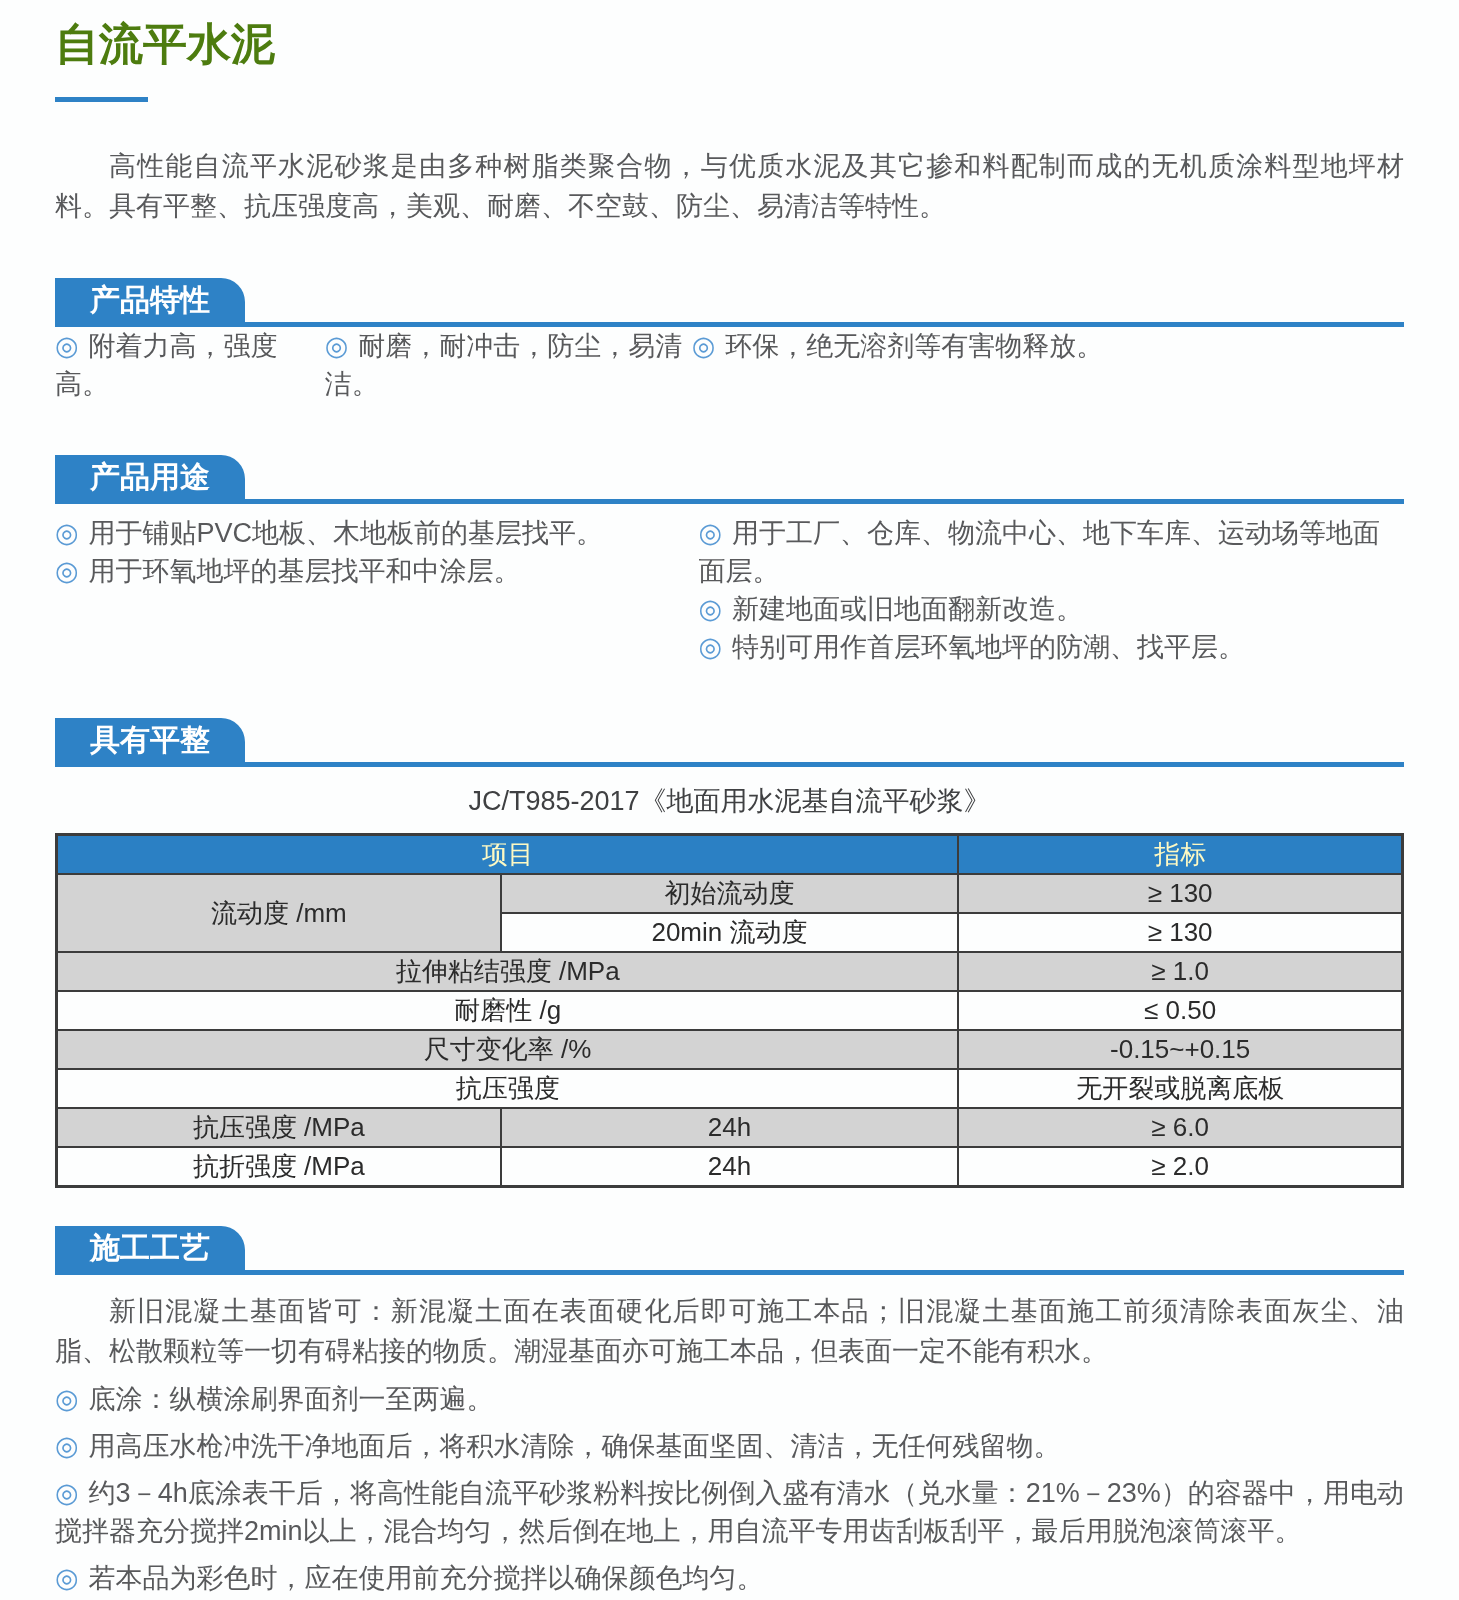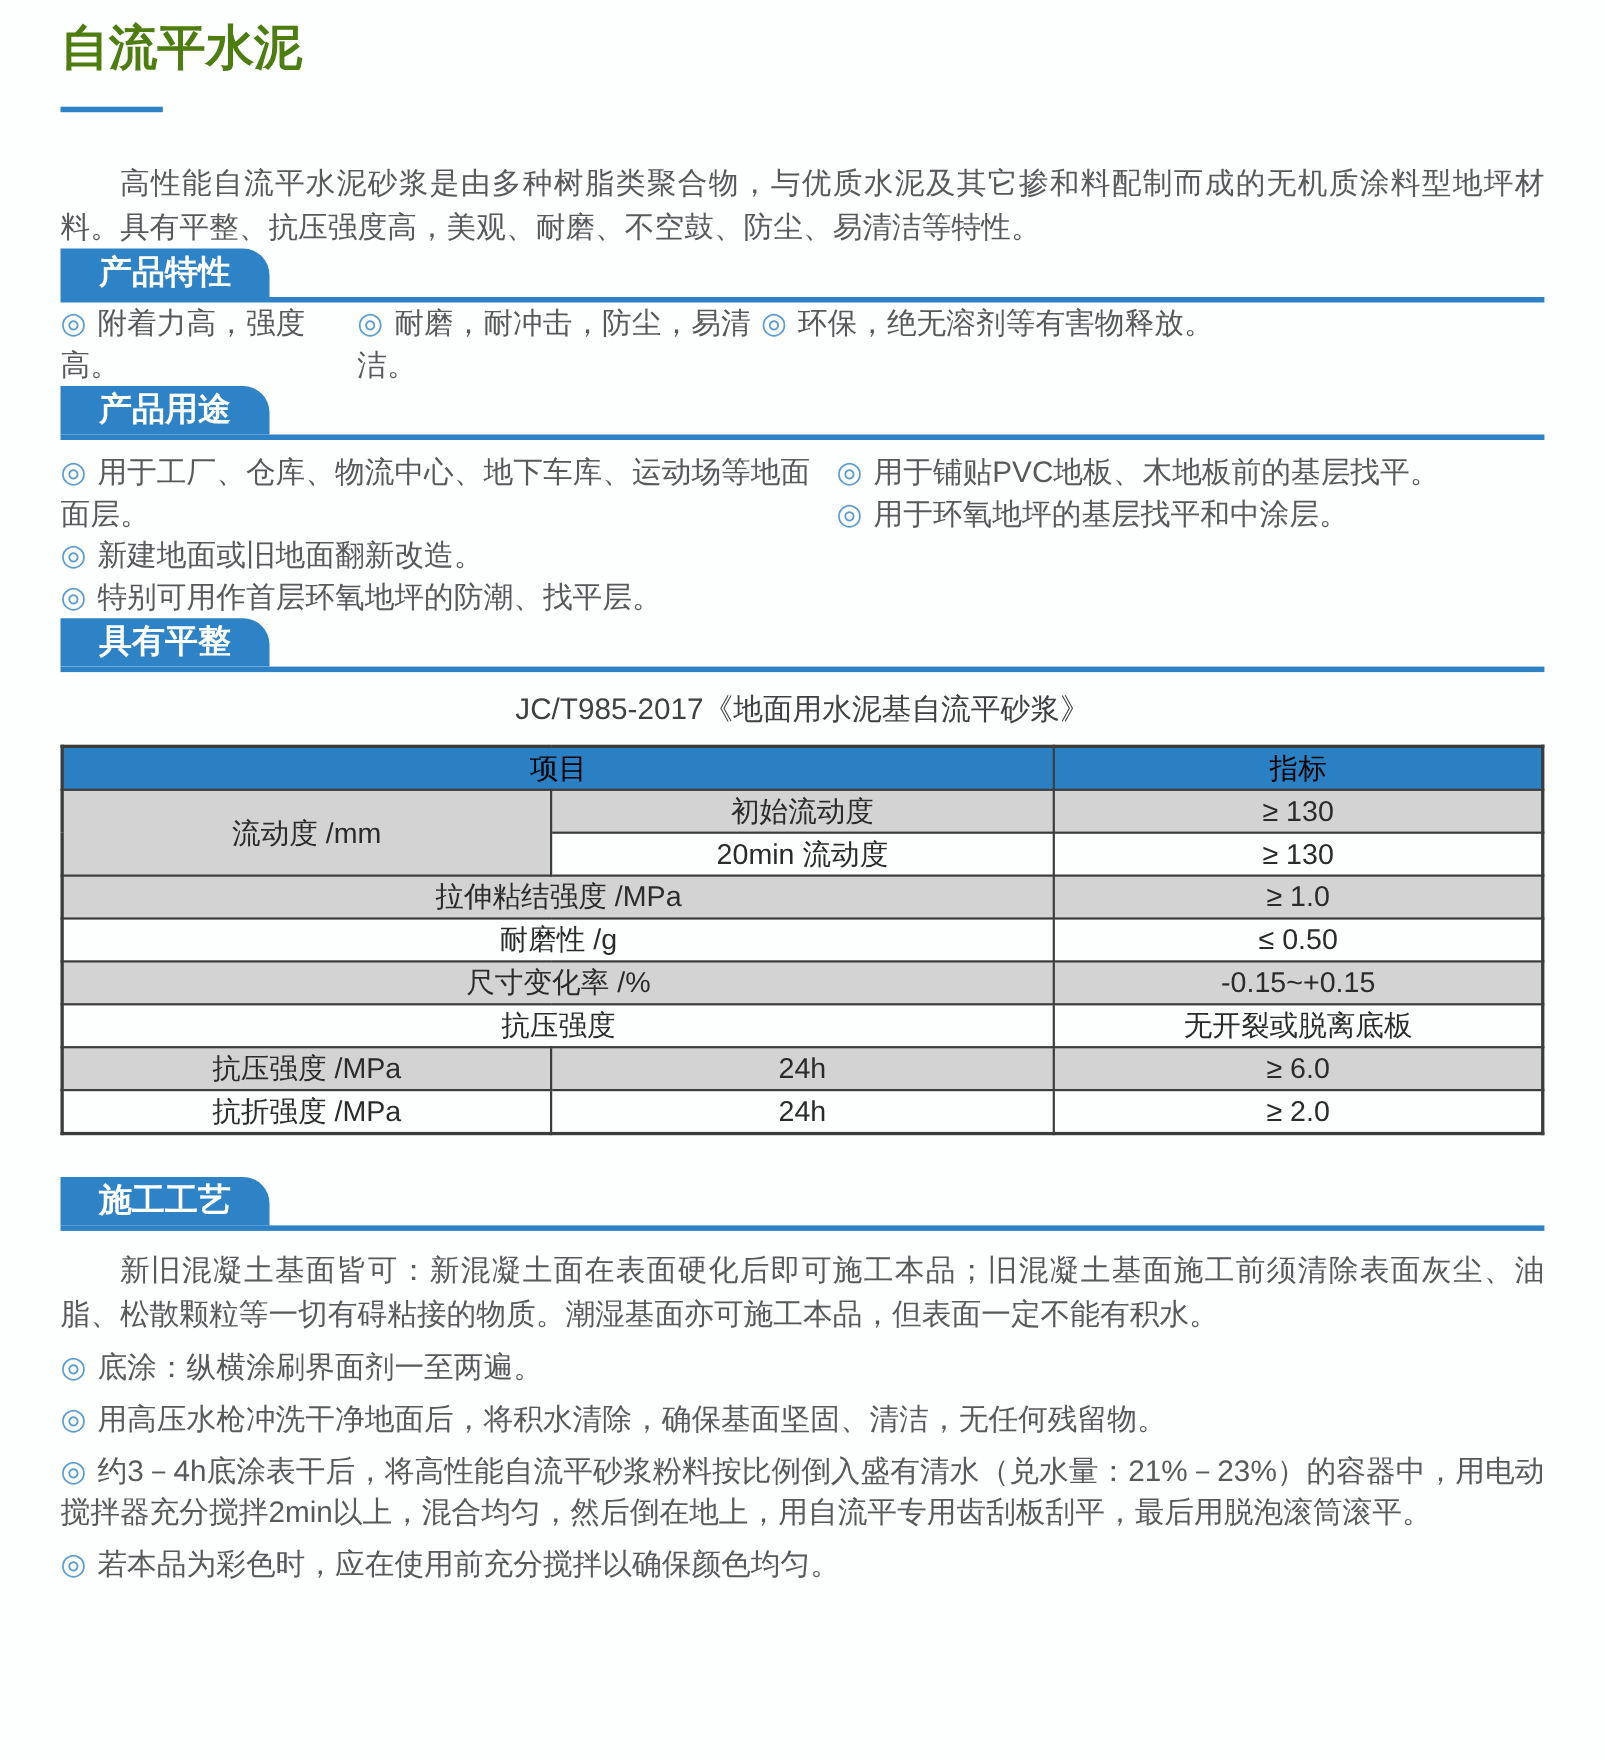--- a/index.html
+++ b/index.html
@@ -82,21 +82,21 @@
   .uses-grid {
     display: flex;
     margin-top: 10px;
     font-size: 27px;
     line-height: 38px;
   }
   .uses-col-left  { flex: 0 0 52.3%; }
   .uses-col-right { flex: 1 1 auto; }
   .uses-grid li { margin-top: 0; }
 
-  .mt-section  { }
+  .mt-section  { margin-top: 52px; }
   .mt-section2 { margin-top: 38px; }
 
   
   .std-caption {
     margin: 16px 0 0 0;
     text-align: center;
     font-size: 27px;
     color: #3f4042;
   }
   table.spec {
@@ -109,21 +109,21 @@
   table.spec th, table.spec td {
     border: 2px solid #3c3c3c;
     text-align: center;
     font-size: 26px;
     font-weight: normal;
     height: 37px;
     padding: 1px 8px;
   }
   table.spec thead th {
     background: #2b80c4;
-    color: #000000;
+    color: #fef9c3;
   }
   td.gray { background: #d3d3d3; }
 </style>
 </head>
 <body>
 
 <div class="page">
 
   <h1 class="page-title">自流平水泥</h1>
   <div class="title-underline"></div>
@@ -139,28 +139,28 @@
       <li><span class="bullet">◎</span><span>耐磨，耐冲击，防尘，易清洁。</span></li>
       <li><span class="bullet">◎</span><span>环保，绝无溶剂等有害物释放。</span></li>
     </ul>
   </section>
 
   <section>
     <div class="sec-head mt-section">
       <span class="sec-tab">产品用途</span>
     </div>
     <div class="uses-grid">
+      <ul class="plain uses-col-right">
+        <li><span class="bullet">◎</span><span>用于铺贴PVC地板、木地板前的基层找平。</span></li>
+        <li><span class="bullet">◎</span><span>用于环氧地坪的基层找平和中涂层。</span></li>
+      </ul>
       <ul class="plain uses-col-left">
         <li><span class="bullet">◎</span><span>用于工厂、仓库、物流中心、地下车库、运动场等地面面层。</span></li>
         <li><span class="bullet">◎</span><span>新建地面或旧地面翻新改造。</span></li>
         <li><span class="bullet">◎</span><span>特别可用作首层环氧地坪的防潮、找平层。</span></li>
-      </ul>
-      <ul class="plain uses-col-right">
-        <li><span class="bullet">◎</span><span>用于铺贴PVC地板、木地板前的基层找平。</span></li>
-        <li><span class="bullet">◎</span><span>用于环氧地坪的基层找平和中涂层。</span></li>
       </ul>
     </div>
   </section>
 
   <section>
     <div class="sec-head mt-section">
       <span class="sec-tab">具有平整</span>
     </div>
     <p class="std-caption">JC/T985-2017《地面用水泥基自流平砂浆》</p>
 

